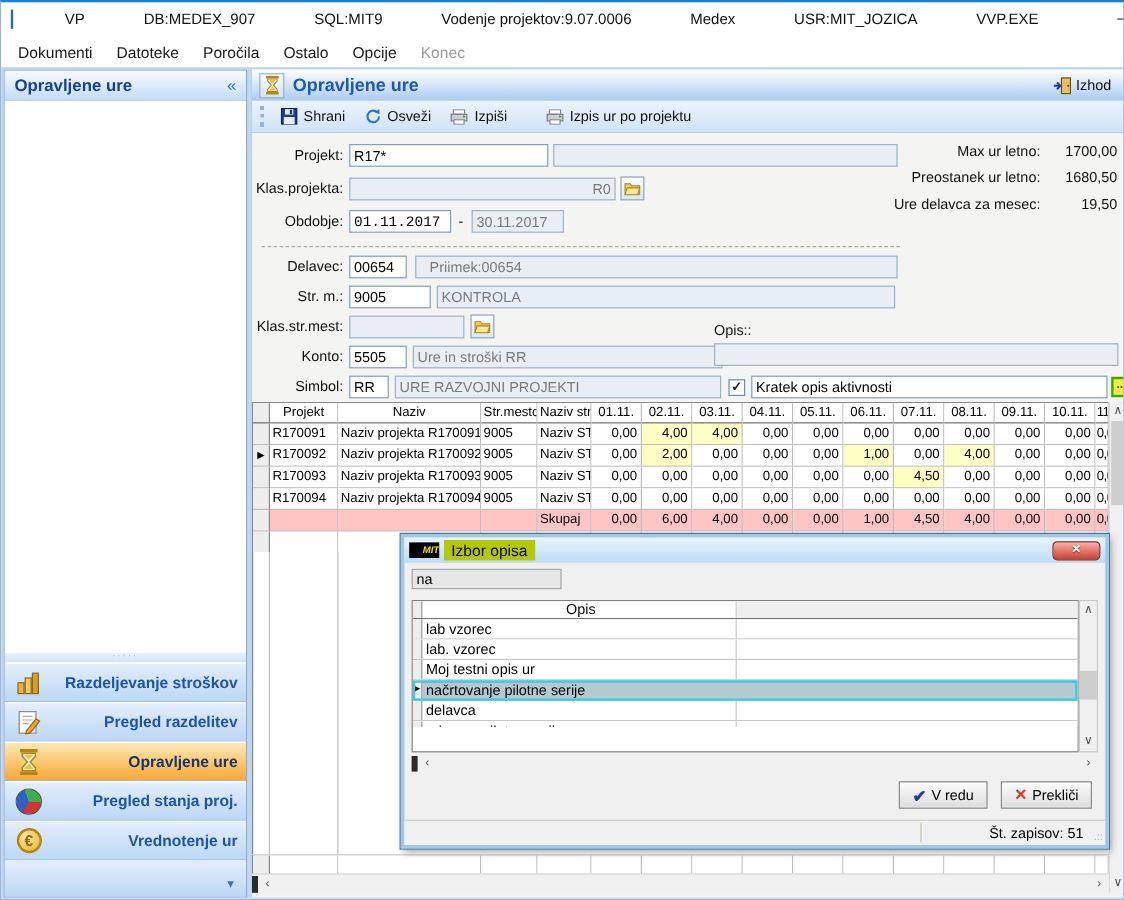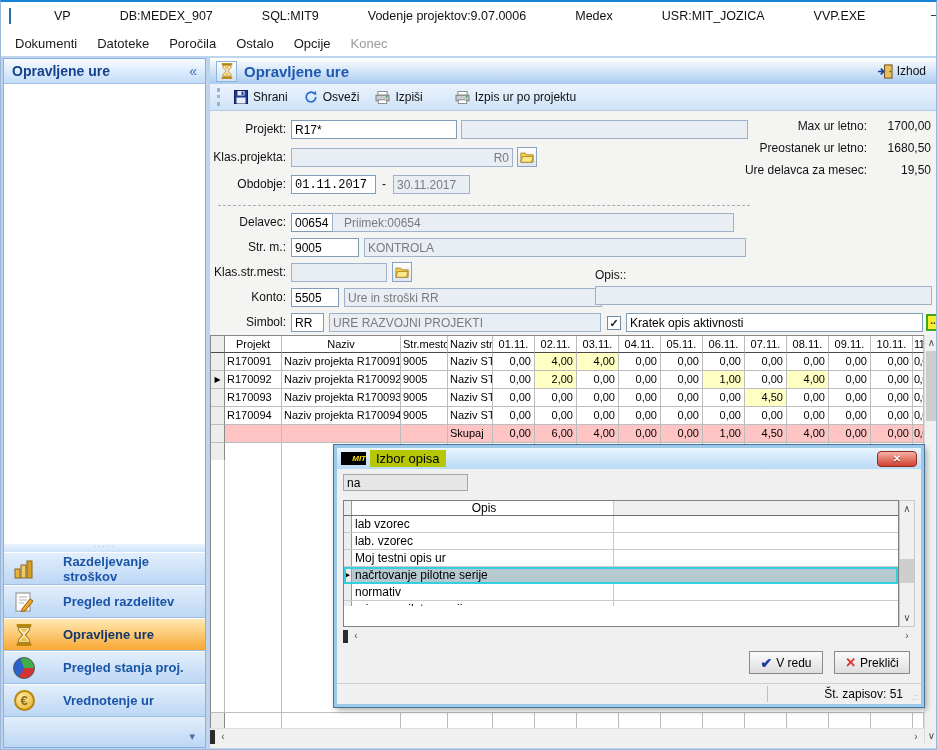--- a/index.html
+++ b/index.html
@@ -26,22 +26,22 @@
   .sidebar{position:absolute;left:2px;top:2px;width:203px;height:690px;display:flex;
     flex-direction:column;border:1px solid #86aede;background:#fff;}
   .side-header{height:25px;background:linear-gradient(#f8fbff,#c3dcf8);color:#16418c;
     font-weight:bold;font-size:14px;display:flex;align-items:center;padding:0 8px;
     border-bottom:1px solid #9dbfe4;}
   .side-header .collapse{margin-left:auto;color:#3b6fb5;font-weight:normal;font-size:14px;}
   .side-body{flex:1;background:#fff;}
   .side-grip{height:8px;background:linear-gradient(#eaf3fd,#cfe3f8);text-align:center;
     color:#8aa8c8;font-size:7px;line-height:6px;letter-spacing:2px;}
   .navbtn{height:33px;background:linear-gradient(#e3eefb,#bcd7f5);border-top:1px solid #fdfdfd;
-    border-bottom:1px solid #9dbfe4;display:flex;align-items:center;gap:26px;padding:0 7px;
-    font-weight:bold;color:#1a55a8;font-size:13px;cursor:default;}
+    border-bottom:1px solid #9dbfe4;display:flex;align-items:center;gap:10px;padding:0 7px;
+    font-weight:bold;color:#1a55a8;font-size:13px;cursor:default;justify-content:space-between;}
   .navbtn.active{background:linear-gradient(#ffe9b4,#f9a833);color:#13366b;}
   .side-bottom{flex:0 0 30px;background:linear-gradient(#e3eefb,#bcd7f5);position:relative;}
   .side-bottom .chev{position:absolute;right:10px;bottom:4px;color:#4a6fa5;font-size:11px;}
   .nicon{width:26px;height:26px;display:flex;align-items:center;justify-content:center;flex:0 0 26px;}
   
   .main{position:absolute;left:207px;top:2px;width:728px;height:690px;background:#f1f1ef;
     border-left:2px solid #bcd4ef;}
   .m-header{position:absolute;top:0;left:0;right:0;height:26px;
     background:linear-gradient(#ffffff,#a9cbf0);display:flex;align-items:center;padding:0 6px;}
   .hg-box{width:21px;height:21px;border:1px solid #8fb4da;background:linear-gradient(#fdfefe,#cfe2f4);
@@ -338,21 +338,21 @@
 
         <span class="flabel" style="left:0;top:64px">Obdobje:</span>
         <input class="inp" style="left: 81px; top: 64px; width: 85px; font-family: Liberation Mono, monospace;" value="01.11.2017">
         <span class="flabel" style="left:168px;top:64px;width:12px;text-align:center">-</span>
         <input class="inp dis" style="left: 183px; top: 64px; width: 77px;" value="30.11.2017">
 
         <div class="dash-sep" style="left:8px;top:94px;width:532px"></div>
 
         <span class="flabel" style="left:0;top:102px">Delavec:</span>
         <input class="inp" style="left: 81px; top: 102px; width: 48px;" value="00654">
-        <input class="inp dis" style="left: 122px; top: 102px; width: 402px; padding-left: 11px;" value="Priimek:00654">
+        <input class="inp dis" style="left: 136px; top: 102px; width: 402px; padding-left: 11px;" value="Priimek:00654">
 
         <span class="flabel" style="left:0;top:127px">Str. m.:</span>
         <input class="inp" style="left: 81px; top: 127px; width: 68px;" value="9005">
         <input class="inp dis" style="left: 154px; top: 127px; width: 382px;" value="KONTROLA">
 
         <span class="flabel" style="left:0;top:152px">Klas.str.mest:</span>
         <input class="inp dis" style="left: 81px; top: 152px; width: 96px;" value="">
         <span class="folderbtn" style="left:182px;top:151px">
           <svg width="14" height="12" viewBox="0 0 16 13">
               <path d="M1 2 h5 l1.5 2 H15 v8.5 H1 Z" fill="#f7ce46" stroke="#a8832a"></path>
@@ -554,21 +554,21 @@
           <div class="dl-c1">Moj testni opis ur</div>
           <div class="dl-c2"></div>
         </div>
         <div class="dl-row sel">
           <div class="dl-m">▶</div>
           <div class="dl-c1">načrtovanje pilotne serije</div>
           <div class="dl-c2"></div>
         </div>
         <div class="dl-row">
           <div class="dl-m"></div>
-          <div class="dl-c1">normativ</div>
+          <div class="dl-c1">delavca</div>
           <div class="dl-c2"></div>
         </div>
         <div class="dl-row partial">
           <div class="dl-m"></div>
           <div class="dl-c1">priprava pilotne serije</div>
           <div class="dl-c2"></div>
         </div>
       </div>
     <div class="d-vscroll">
       <span class="sb-btn">∧</span>

